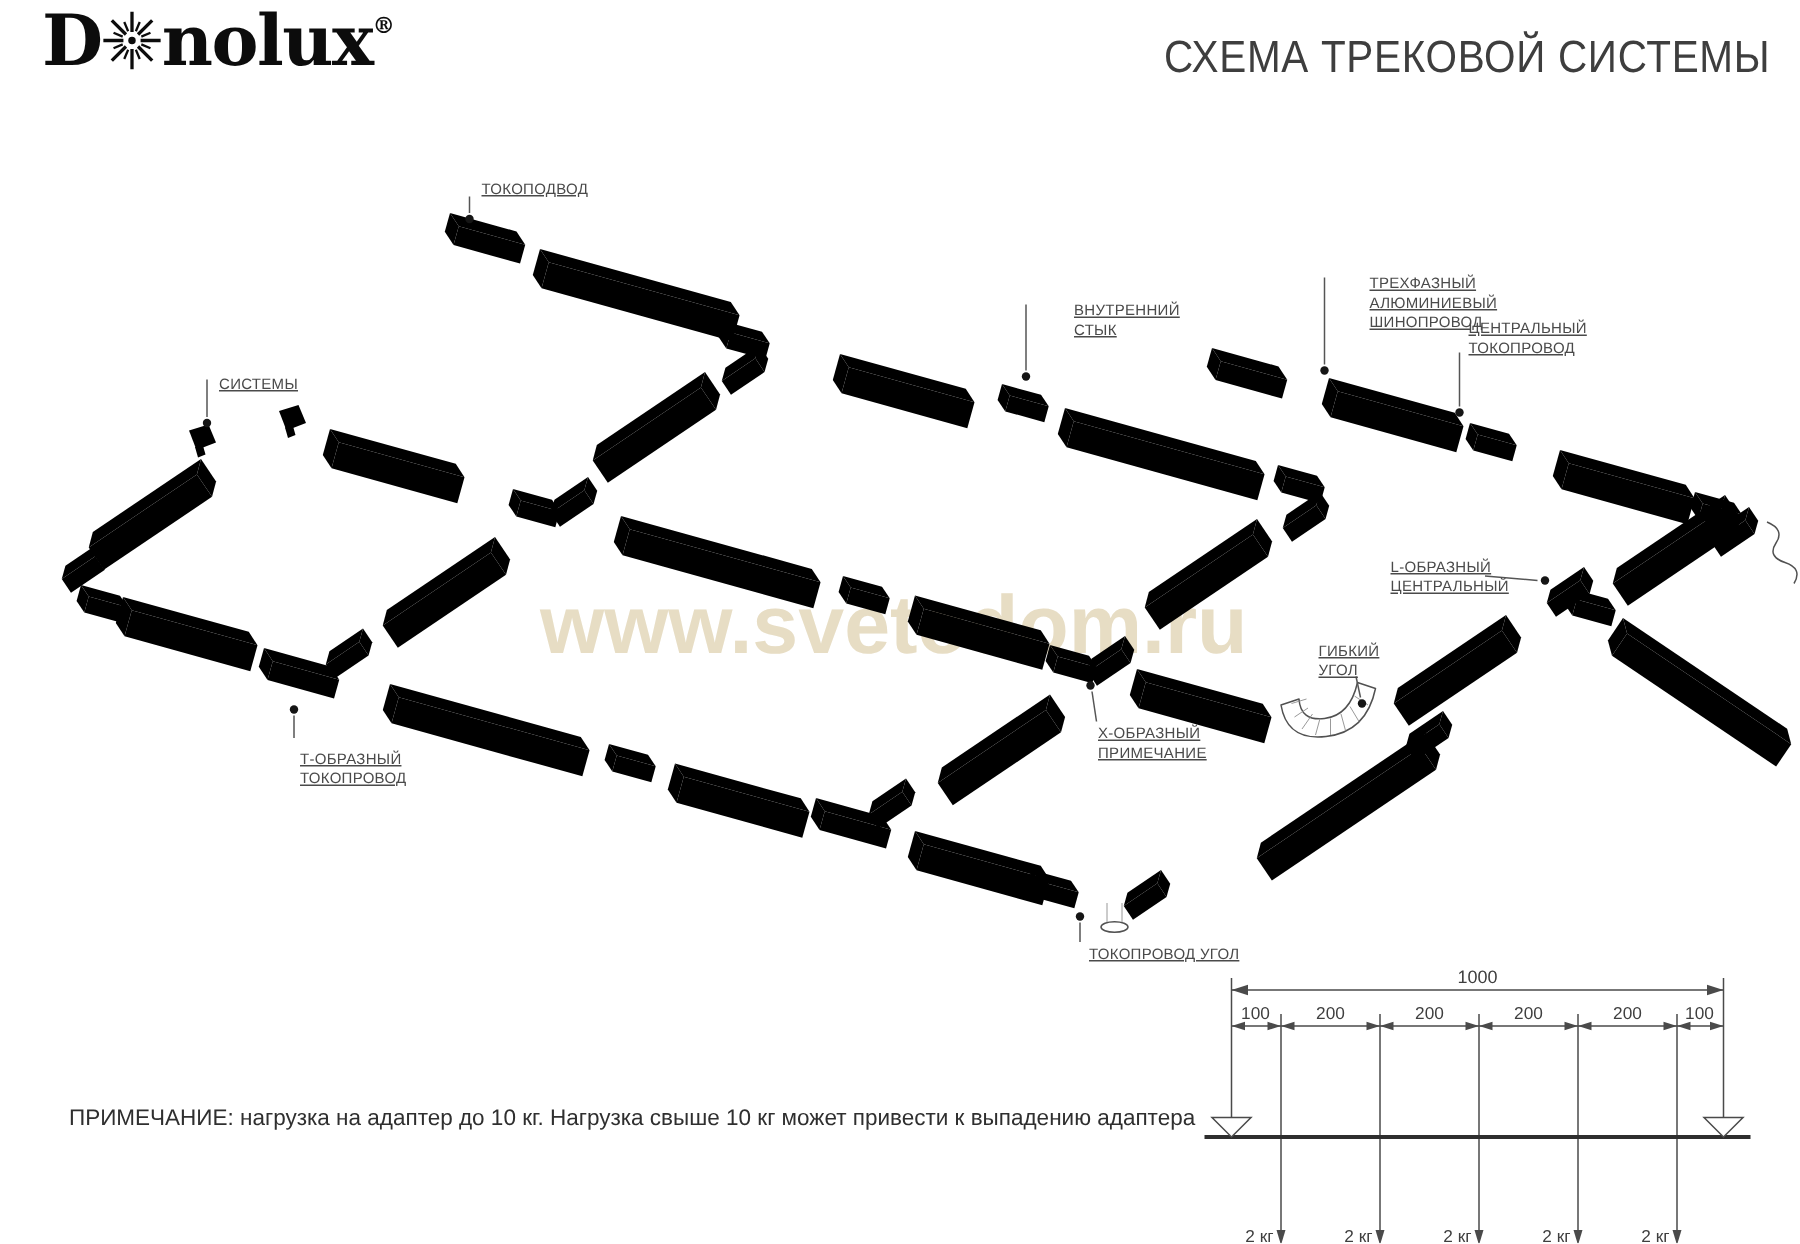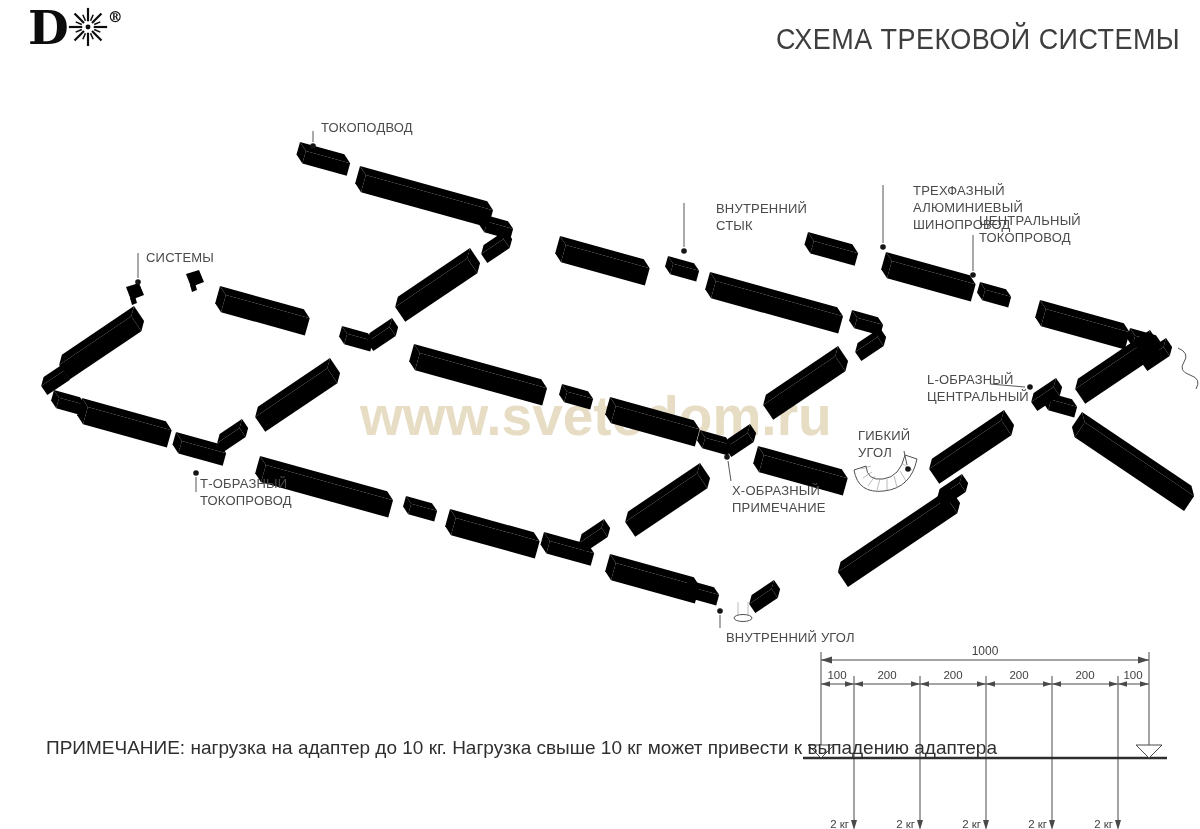--- a/index.html
+++ b/index.html
@@ -22,23 +22,23 @@
   .art line{stroke:#8d8d8d;stroke-width:.6;}
   .lead line,.lead path{stroke:#555;stroke-width:1;fill:none;}
   .lead circle{fill:#151515;stroke:none;}
   .dim line,.dim path{stroke:#4a4a4a;stroke-width:1;fill:none;}
   .dim .thick{stroke:#2e2e2e;stroke-width:2.6;}
   .dim polygon{fill:#4a4a4a;stroke:none;}
   .dim polygon.support{fill:#ffffff;stroke:#4a4a4a;stroke-width:1;}
   .dim text{fill:#3f3f3f;font-size:11.5px;font-family:"Liberation Sans",sans-serif;}
   .dim text.total{font-size:12px;}
   
-  .dlabel{position:absolute;z-index:2;font-size:13px;line-height:1.3;letter-spacing:.2px;
-          color:#4a4a4a;white-space:pre-line;}
-  #note{position:absolute;left:46px;top:737px;z-index:2;font-size:19px;color:#2f2f2f;}
+  .dlabel{position:absolute;z-index:2;font-size:10px;line-height:1.3;letter-spacing:.2px;
+          color:#4a4a4a;white-space:pre-line;text-decoration:underline;}
+  #note{position:absolute;left:46px;top:737px;z-index:2;font-size:15px;color:#2f2f2f;}
 </style>
 </head>
 <body>
 
 <div id="page">
 
   <div id="logo">
     <span class="lg">D</span>
     <svg width="42" height="42" viewBox="-22 -22 44 44">
       <g stroke="#0c0c0c" stroke-width="2.3">
@@ -56,20 +56,21 @@
           <line x1="2.7" y1="6.5" x2="5.4" y2="12.9"></line>
         <line x1="-2.7" y1="6.5" x2="-5.4" y2="12.9"></line>
           <line x1="-6.5" y1="2.7" x2="-12.9" y2="5.4"></line>
         <line x1="-6.5" y1="-2.7" x2="-12.9" y2="-5.4"></line>
           <line x1="-2.7" y1="-6.5" x2="-5.4" y2="-12.9"></line>
         <line x1="2.7" y1="-6.5" x2="5.4" y2="-12.9"></line>
           <line x1="6.5" y1="-2.7" x2="12.9" y2="-5.4"></line>
       </g>
       <circle cx="0" cy="0" r="2.6" fill="#0c0c0c"></circle>
     </svg>
+    <span class="lg">nolux</span>
     <span class="reg">®</span>
   </div>
 
   <div id="title">СХЕМА ТРЕКОВОЙ СИСТЕМЫ</div>
 
   <div id="watermark" style="color:#e7ddc4">www.svetodom.ru</div>
 
   <svg id="art" width="1200" height="829" viewBox="0 0 1200 829">
     <defs>
       <g id="railDef">
@@ -271,22 +272,22 @@
   <div class="dlabel" style="left:146px;top:250px">СИСТЕМЫ</div>
   <div class="dlabel" style="left:716px;top:201px">ВНУТРЕННИЙ
 СТЫК</div>
   <div class="dlabel" style="left:913px;top:183px">ТРЕХФАЗНЫЙ
 АЛЮМИНИЕВЫЙ
 ШИНОПРОВОД</div>
   <div class="dlabel" style="left:979px;top:213px">ЦЕНТРАЛЬНЫЙ
 ТОКОПРОВОД</div>
   <div class="dlabel" style="left:927px;top:372px">L-ОБРАЗНЫЙ
 ЦЕНТРАЛЬНЫЙ</div>
-  <div class="dlabel" style="left:858px;top:428px">ГИБКИЙ
+  <div class="dlabel" style="left:879px;top:428px">ГИБКИЙ
 УГОЛ</div>
-  <div class="dlabel" style="left:200px;top:476px">Т-ОБРАЗНЫЙ
+  <div class="dlabel" style="left:200px;top:500px">Т-ОБРАЗНЫЙ
 ТОКОПРОВОД</div>
   <div class="dlabel" style="left:732px;top:483px">Х-ОБРАЗНЫЙ
 ПРИМЕЧАНИЕ</div>
-  <div class="dlabel" style="left:726px;top:630px">ВНУТРЕННИЙ УГОЛ</div>
+  <div class="dlabel" style="left:726px;top:630px">ТОКОПРОВОД УГОЛ</div>
 
   <div id="note">ПРИМЕЧАНИЕ: нагрузка на адаптер до 10 кг. Нагрузка свыше 10 кг может привести к выпадению адаптера</div>
 </div>
 
 </body></html>

